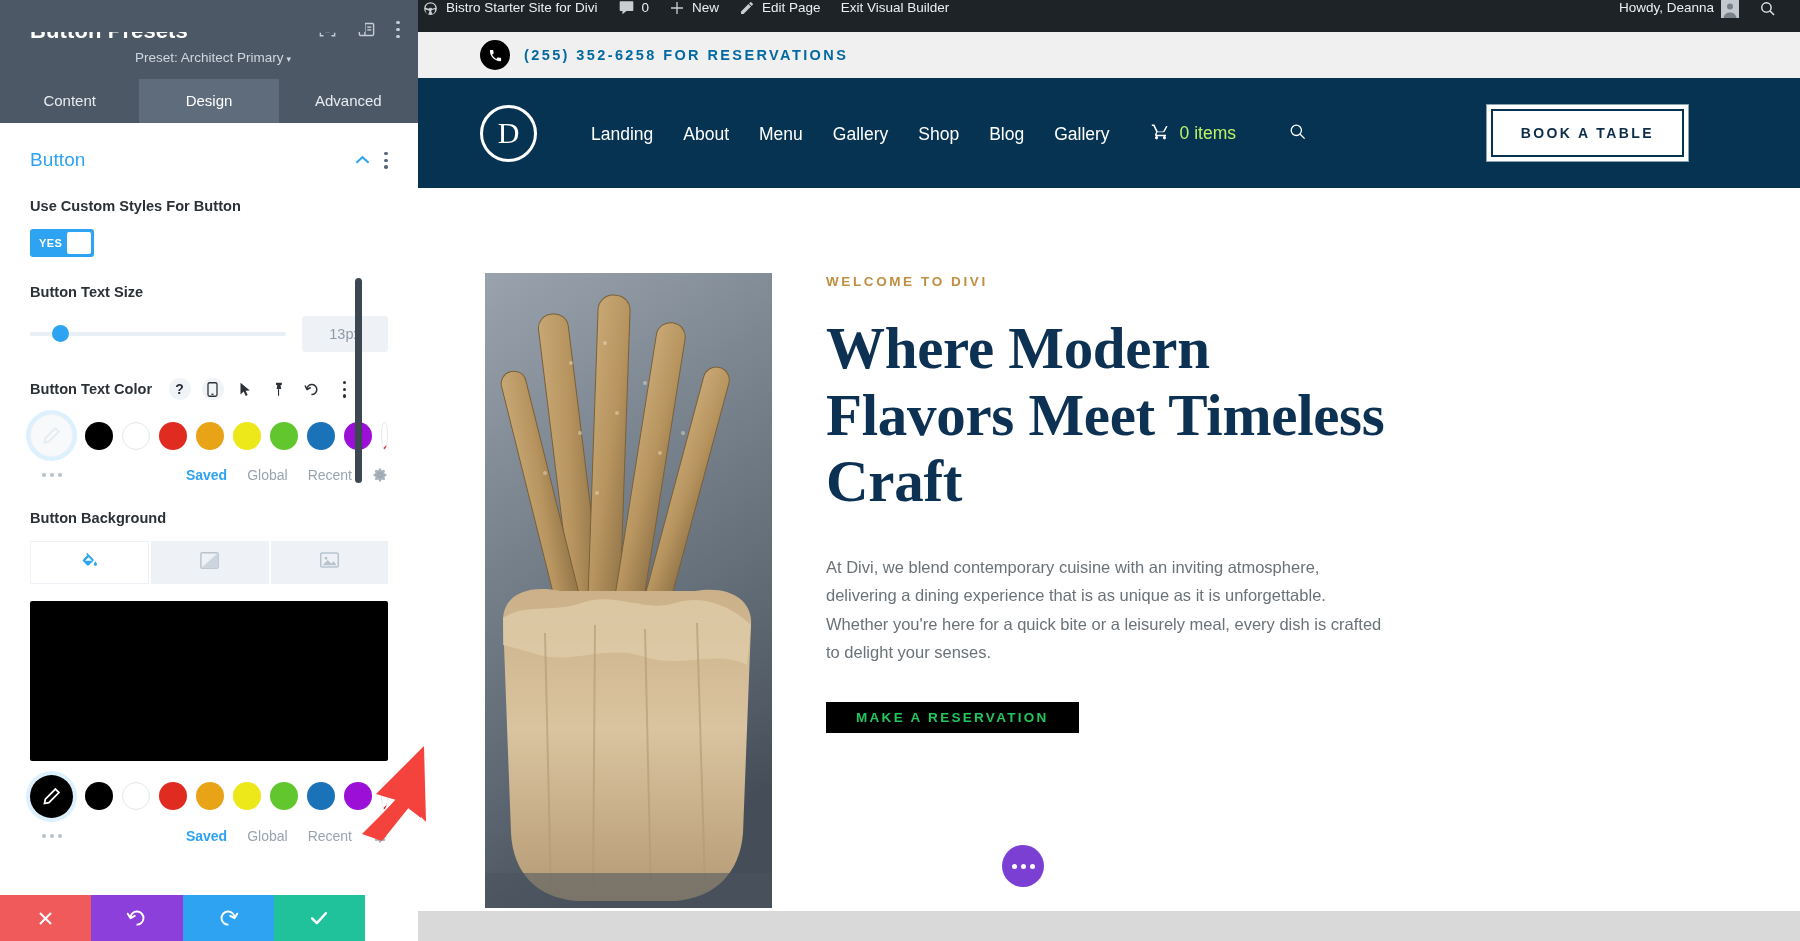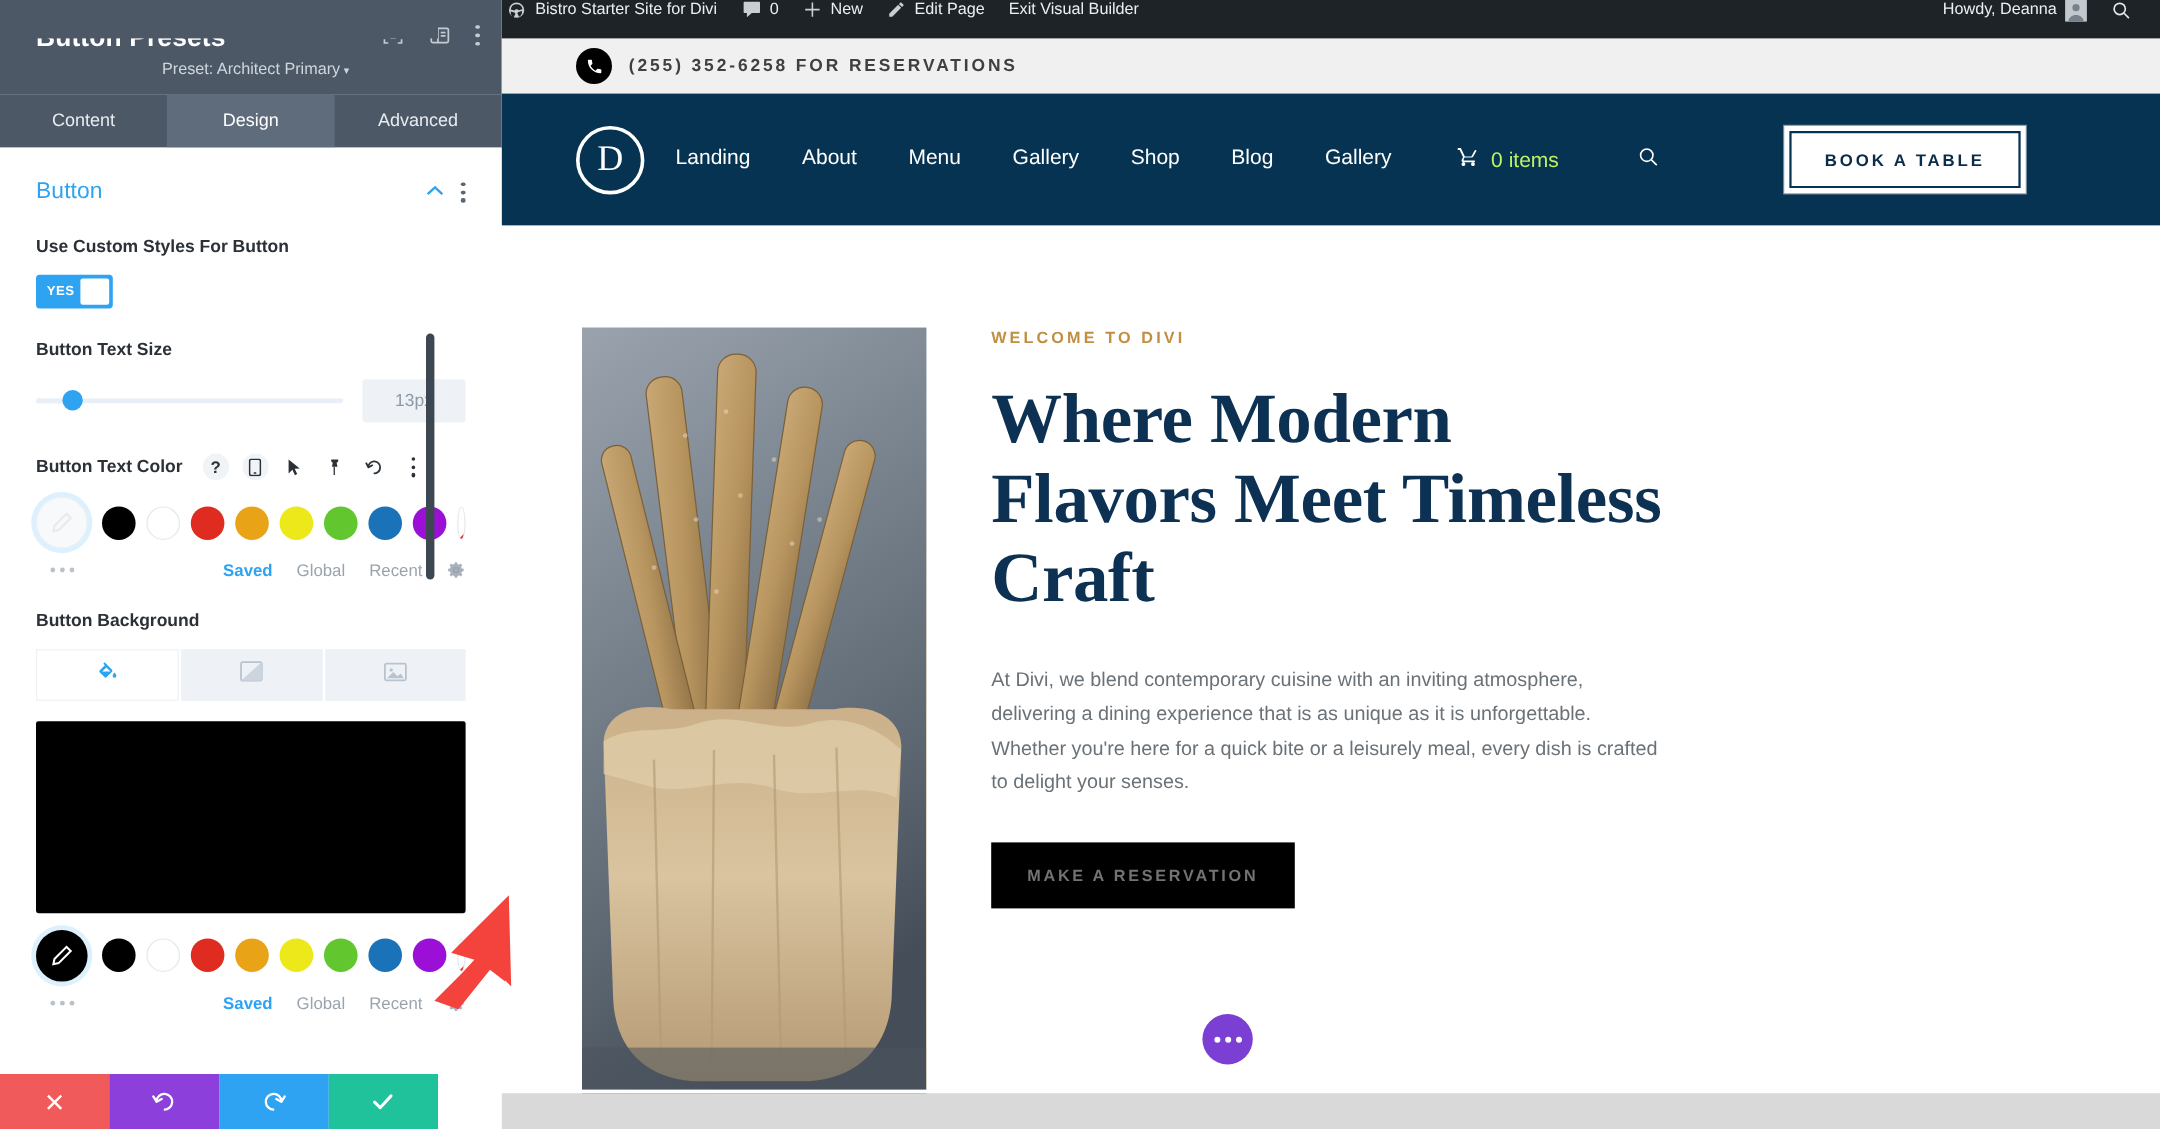--- a/index.html
+++ b/index.html
@@ -179,34 +179,34 @@
   }
   .topbar {
     height: 46px; background:#f0f0f0; display:flex; align-items:center;
     padding-left: 115px; gap: 14px;
   }
   .phone-circle {
     width: 30px; height: 30px; border-radius: 50%; background:#000;
     display:flex; align-items:center; justify-content:center;
   }
   .topbar-text {
-    font-size: 14.5px; letter-spacing: 2.4px; color:#404040; font-weight: 700;
+    font-size: 14.5px; letter-spacing: 2.4px; color:#0369a1; font-weight: 700;
   }
 
   .navbar {
     height: 110px; background:#063351; display:flex; align-items:center;
     padding-left: 115px;
   }
   .logo-circle {
     width: 57px; height: 57px; border-radius:50%; border:3px solid #fff;
     display:flex; align-items:center; justify-content:center;
     color:#fff; font-size: 30px; font-family:"Liberation Serif", serif;
     flex: 0 0 auto;
   }
-  .nav-links { display:flex; align-items:flex-start; gap: 43px; margin-left: 26px; }
+  .nav-links { display:flex; align-items:flex-end; gap: 30px; margin-left: 54px; }
   .nav-link { color:#fff; font-size: 17.5px; cursor:pointer; white-space:nowrap; }
   .cart-wrap { display:flex; align-items:center; gap:9px; margin-left: 10px; }
   .cart-count { color:#bef264; font-size:17.5px; }
   .search-ico { margin-left: 22px; cursor:pointer; }
   .book-btn {
     margin-left: auto; margin-right: 112px;
     background:#fff; border: 4px solid #fff; outline: 1px solid rgba(255,255,255,.55);
     padding: 16px 30px;
     font-size: 14px; letter-spacing: 2.4px; color:#0c2c47; font-weight: 700;
     cursor:pointer; box-shadow: 0 0 0 2px #063351 inset;
@@ -226,22 +226,22 @@
     margin-top: 26px;
     font-family:"Liberation Serif", serif;
     font-size: 59px; line-height: 1.13; color:#0c3152; font-weight: 700;
     letter-spacing: -.3px;
   }
   .hero-p {
     margin-top: 38px; font-size: 16.5px; line-height: 1.72; color:#6a7278;
     max-width: 615px;
   }
   .cta-btn {
-    margin-top: 36px; display:inline-block; background:#000; color:#737373;
-    padding: 20px 30px; font-size: 13.5px; letter-spacing: 2.3px; font-weight: 700;
+    margin-top: 36px; display:inline-block; background:#000; color:#22c55e;
+    padding: 8px 30px; font-size: 13.5px; letter-spacing: 2.3px; font-weight: 700;
     cursor:pointer;
   }
   .fab {
     position:absolute; left: 637px; bottom: 54px;
     width: 42px; height: 42px; border-radius:50%; background:#7b3fd4;
     display:flex; align-items:center; justify-content:center; gap:4px;
     cursor:pointer; z-index: 30;
   }
   .fab i { width:5px; height:5px; border-radius:50%; background:#fff; display:block; }
 

